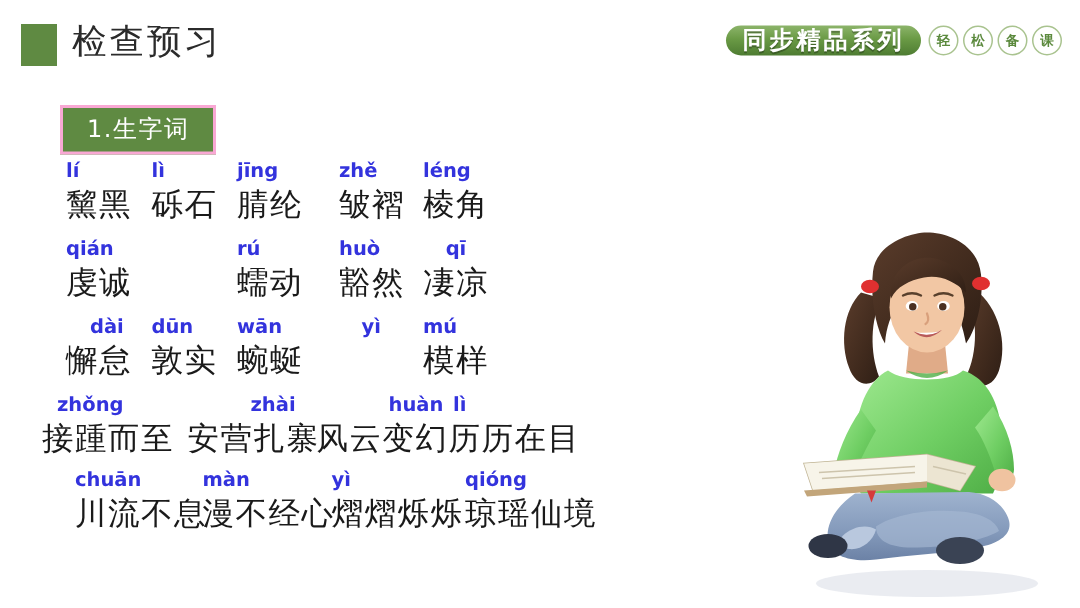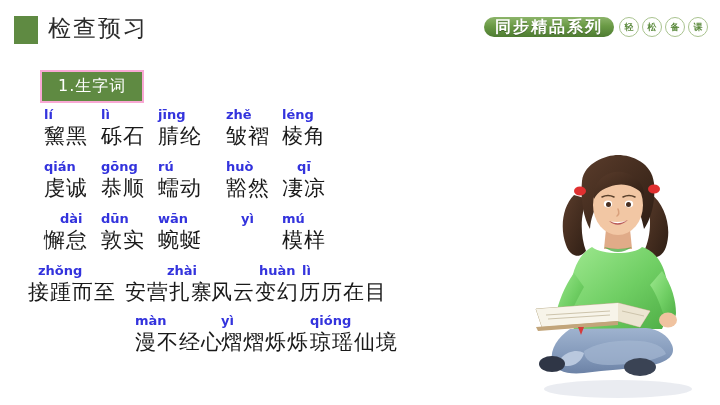--- a/index.html
+++ b/index.html
@@ -188,24 +188,20 @@
         <div class="word-cell" style="left: 260px;">
           <span class="pinyin" style="margin-left: 0px;">léng</span>
           <span class="hanzi">棱角</span>
         </div>
       </div>
       <div class="word-row">
         <div class="word-cell" style="left: 22px;">
           <span class="pinyin" style="margin-left: 0px;">qián</span>
           <span class="hanzi">虔诚</span>
         </div>
-        <div class="word-cell" style="left: 79px;">
-          <span class="pinyin" style="margin-left: 0px;">gōng</span>
-          <span class="hanzi">恭顺</span>
-        </div>
         <div class="word-cell" style="left: 136px;">
           <span class="pinyin" style="margin-left: 0px;">rú</span>
           <span class="hanzi">蠕动</span>
         </div>
         <div class="word-cell" style="left: 204px;">
           <span class="pinyin" style="margin-left: 0px;">huò</span>
           <span class="hanzi">豁然</span>
         </div>
         <div class="word-cell" style="left: 260px; text-align: center;">
           <span class="pinyin" style="margin-left: 0px;">qī</span>
@@ -245,20 +241,24 @@
         <div class="word-cell" style="left: 189px;">
           <span class="pinyin" style="margin-left: 48px;">huàn</span>
           <span class="hanzi">风云变幻</span>
         </div>
         <div class="word-cell" style="left: 277px;">
           <span class="pinyin" style="margin-left: 3px;">lì</span>
           <span class="hanzi">历历在目</span>
         </div>
       </div>
       <div class="word-row long">
+        <div class="word-cell" style="left: 28px;">
+          <span class="pinyin" style="margin-left: 0px;">chuān</span>
+          <span class="hanzi">川流不息</span>
+        </div>
         <div class="word-cell" style="left: 113px;">
           <span class="pinyin" style="margin-left: 0px;">màn</span>
           <span class="hanzi">漫不经心</span>
         </div>
         <div class="word-cell" style="left: 199px;">
           <span class="pinyin" style="margin-left: 0px;">yì</span>
           <span class="hanzi">熠熠烁烁</span>
         </div>
         <div class="word-cell" style="left: 288px;">
           <span class="pinyin" style="margin-left: 0px;">qióng</span>

